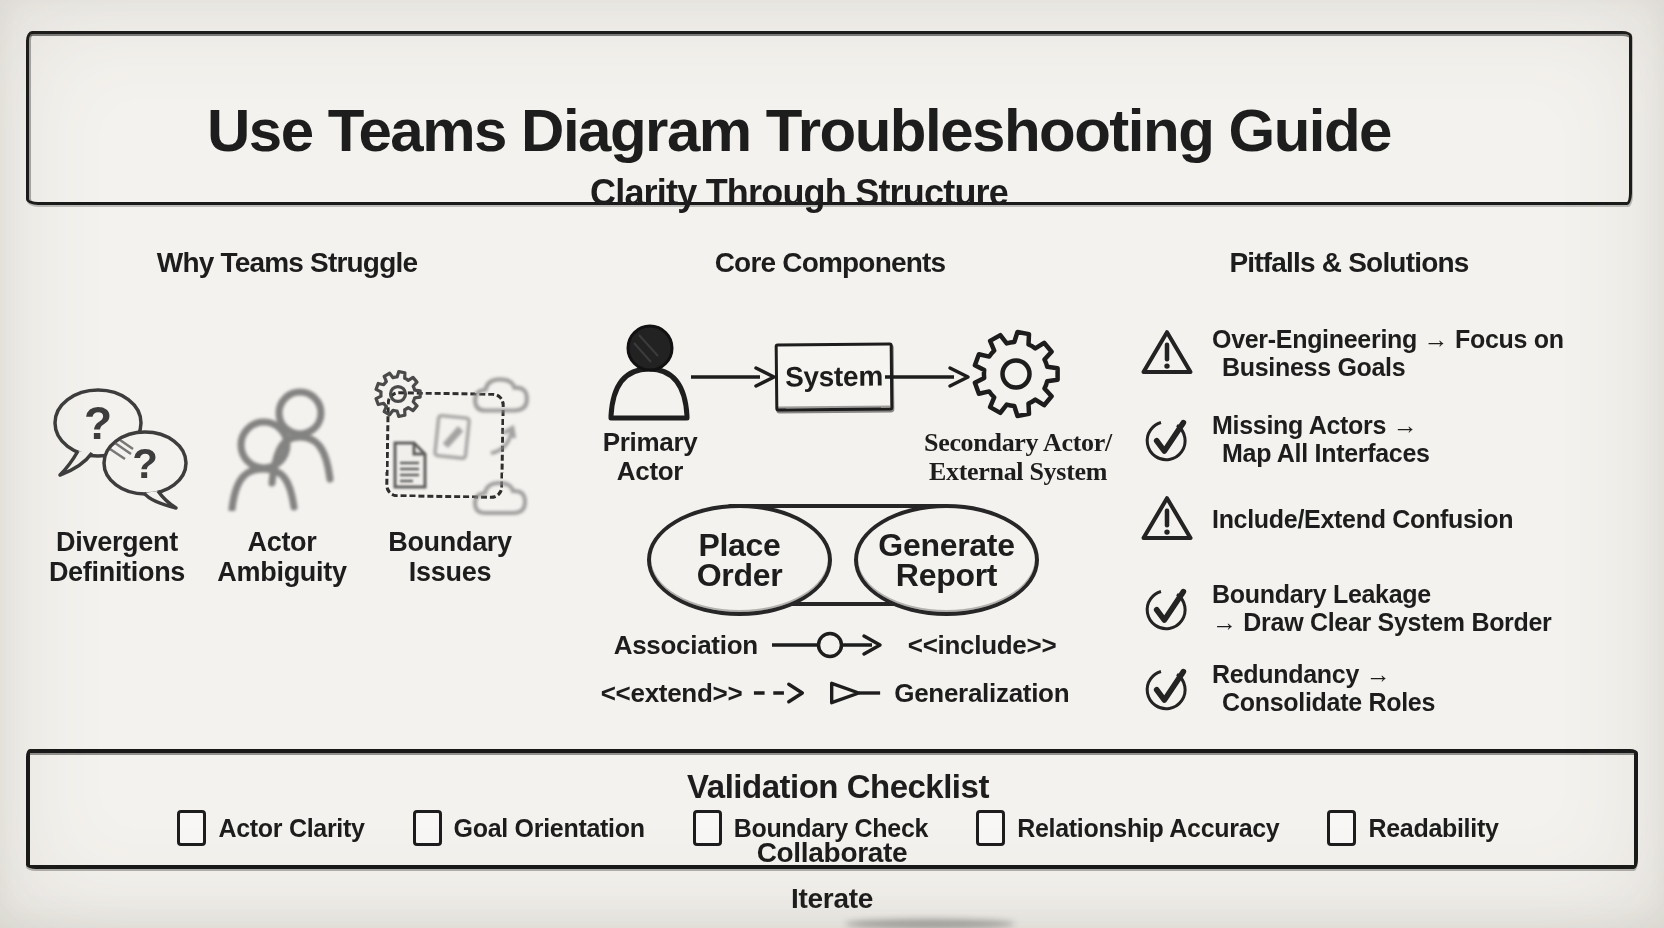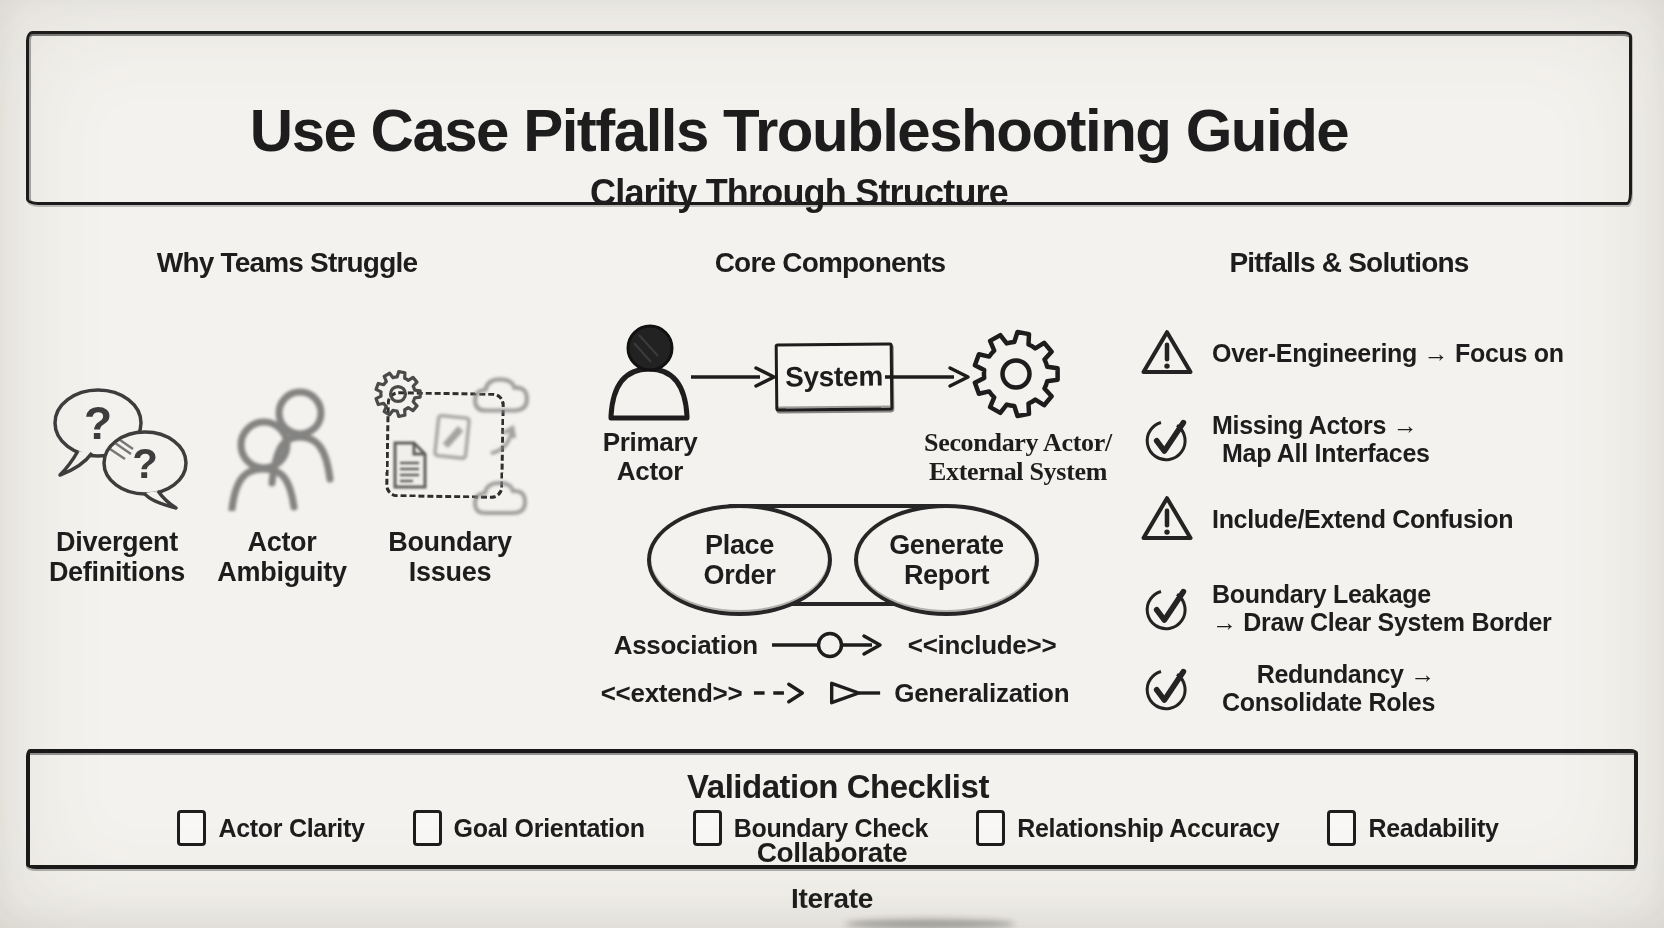--- a/index.html
+++ b/index.html
@@ -49,52 +49,52 @@
   }
   #gear-svg{left:971px;top:329px;width:90px;height:90px;}
   #lbl-primary{left:560px;top:428px;width:180px;text-align:center;font-size:26px;line-height:29px;}
   #lbl-secondary{left:888px;top:428px;width:260px;text-align:center;font-size:26px;line-height:29px;font-family:Liberation Serif, serif;}
   .uc-connector{background:#262626;height:4px;border-radius:2px;}
   #uc-top{left:728px;top:504px;width:220px;}
   #uc-bottom{left:728px;top:602px;width:220px;}
   .use-case{
     top:504px;width:177px;height:104px;border:4px solid #262626;border-radius:50%;background:#f4f2ee;
     display:flex;flex-direction:column;align-items:center;justify-content:center;
-    font-size:27px;line-height:30px;text-align:left;box-shadow:inset 0 -2px 0 rgba(30,30,30,.3);
+    font-size:32px;line-height:30px;text-align:left;box-shadow:inset 0 -2px 0 rgba(30,30,30,.3);
   }
   #uc1{left:647px;}
   #uc2{left:854px;}
   .notation-row{left:590px;width:490px;height:34px;display:flex;align-items:center;justify-content:center;gap:12px;font-size:26px;}
   #assoc-row{top:628px;}
   #extend-row{top:676px;gap:10px;}
   
   .pitfall{left:1138px;height:58px;display:flex;align-items:center;gap:16px;}
   .pitfall-icon{width:58px;display:flex;justify-content:center;flex:0 0 58px;}
   .pitfall-text{font-size:25px;line-height:28px;white-space:nowrap;}
   .ind{padding-left:10px;}
-  #pit-0{top:324px;}#pit-1{top:410px;}#pit-2{top:490px;}#pit-3{top:579px;}#pit-4{top:659px;text-align:right;}
+  #pit-0{top:324px;}#pit-1{top:410px;}#pit-2{top:490px;}#pit-3{top:579px;}#pit-4{top:659px;}
   
   #check-panel{
     left:26px;top:749px;width:1604px;height:112px;border:4px solid #181818;border-radius:4px 8px 4px 10px/8px 4px 10px 4px;
     box-shadow:inset 0 3px 0 -1px rgba(24,24,24,.45), 0 2px 0 rgba(24,24,24,.3);
   }
   #check-heading{left:12px;right:0;top:768px;text-align:center;font-size:33px;letter-spacing:-0.5px;}
   #check-row{left:34px;right:34px;top:806px;height:44px;display:flex;align-items:center;justify-content:center;gap:36px;}
   .check-item{display:flex;align-items:center;gap:12px;font-size:25px;white-space:nowrap;padding-left:12px;}
   .checkbox{width:23px;height:30px;border:3px solid #1d1d1d;border-radius:4px;background:rgba(255,255,255,.4);flex:0 0 auto;}
   
   #footer{left:0;width:1664px;top:883px;height:32px;display:flex;align-items:center;justify-content:center;gap:7px;font-size:28px;flex-direction:column;}
   #bottom-smudge{left:845px;top:919px;width:170px;height:10px;background:#3a3a3a;opacity:.4;filter:blur(3px);border-radius:50%;}
   svg{display:block;}
 </style>
 </head>
 <body>
 
 <div class="abs" id="header-box">
-  <div class="abs" id="header-title">Use Case Pitfalls Troubleshooting Guide</div>
+  <div class="abs" id="header-title">Use Teams Diagram Troubleshooting Guide</div>
   <div class="abs" id="header-subtitle">Clarity Through Structure</div>
 </div>
 
 <div class="abs col-heading" id="h-struggle">Why Teams Struggle</div>
 <div class="abs col-heading" id="h-core">Core Components</div>
 <div class="abs col-heading" id="h-pitfalls">Pitfalls &amp; Solutions</div>
 
 <div class="abs" id="icon-bubbles">
   <svg width="140" height="128" viewBox="0 0 140 128">
     <ellipse cx="50" cy="40" rx="43" ry="33" fill="#f4f2ee" stroke="#3d3d3d" stroke-width="3.5"></ellipse>
@@ -239,20 +239,21 @@
 <div class="abs pitfall" id="pit-0">
   <span class="pitfall-icon">
     <svg width="56" height="52" viewBox="0 0 62 56">
         <path d="M31,5 L57,49 L5,49 Z" fill="none" stroke="#232323" stroke-width="4.5" stroke-linejoin="round"></path>
         <line x1="31" y1="19" x2="31" y2="35" stroke="#232323" stroke-width="5" stroke-linecap="round"></line>
         <circle cx="31" cy="42.5" r="3" fill="#232323"></circle>
       </svg>
   </span>
   <span class="pitfall-text">
     <div>Over-Engineering → Focus on</div>
+    <div class="ind">Business Goals</div>
   </span>
 </div>
 <div class="abs pitfall" id="pit-1">
   <span class="pitfall-icon">
     <svg width="50" height="52" viewBox="0 0 58 58">
         <circle cx="28" cy="31" r="22" fill="none" stroke="#232323" stroke-width="3.5" stroke-dasharray="118 21" transform="rotate(-55 28 31)"></circle>
         <path d="M17,31 L26,43 L48,10" fill="none" stroke="#232323" stroke-width="6.5" stroke-linecap="round" stroke-linejoin="round"></path>
       </svg>
   </span>
   <span class="pitfall-text">

